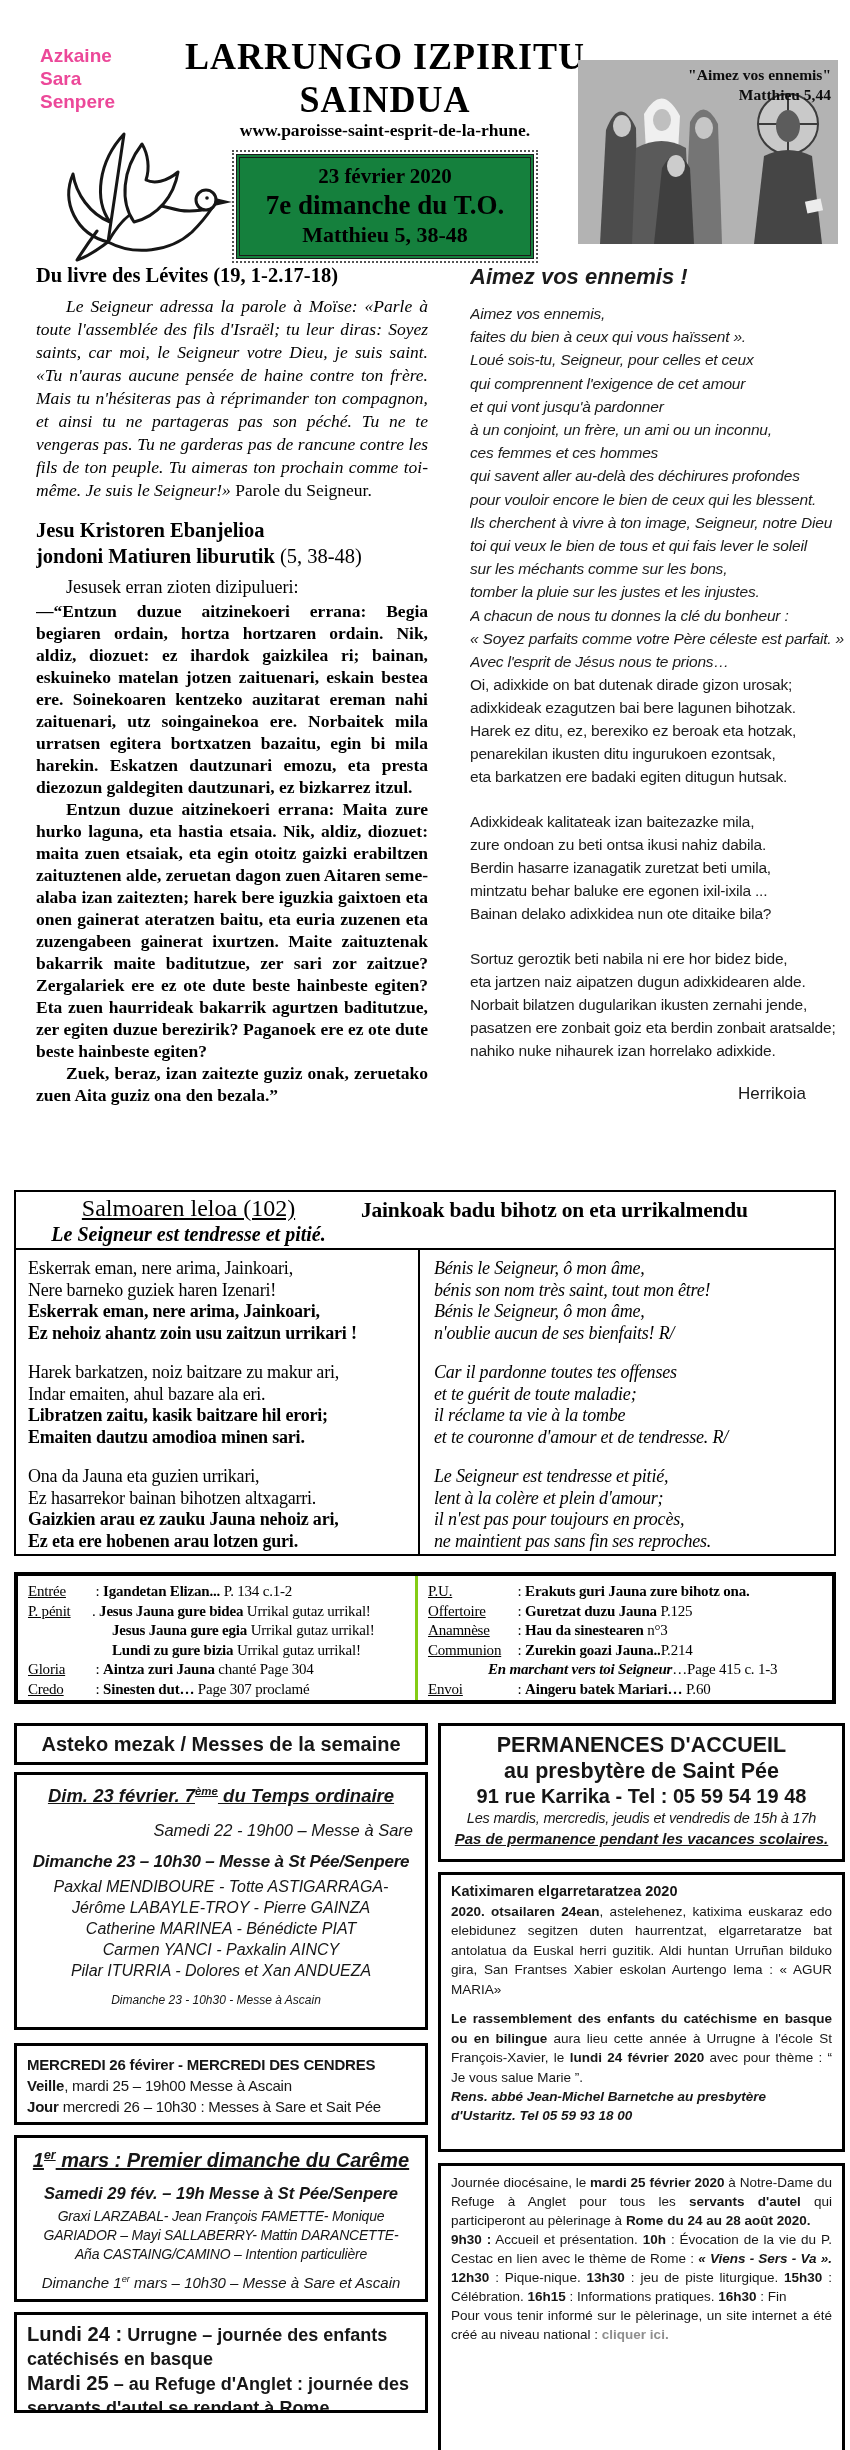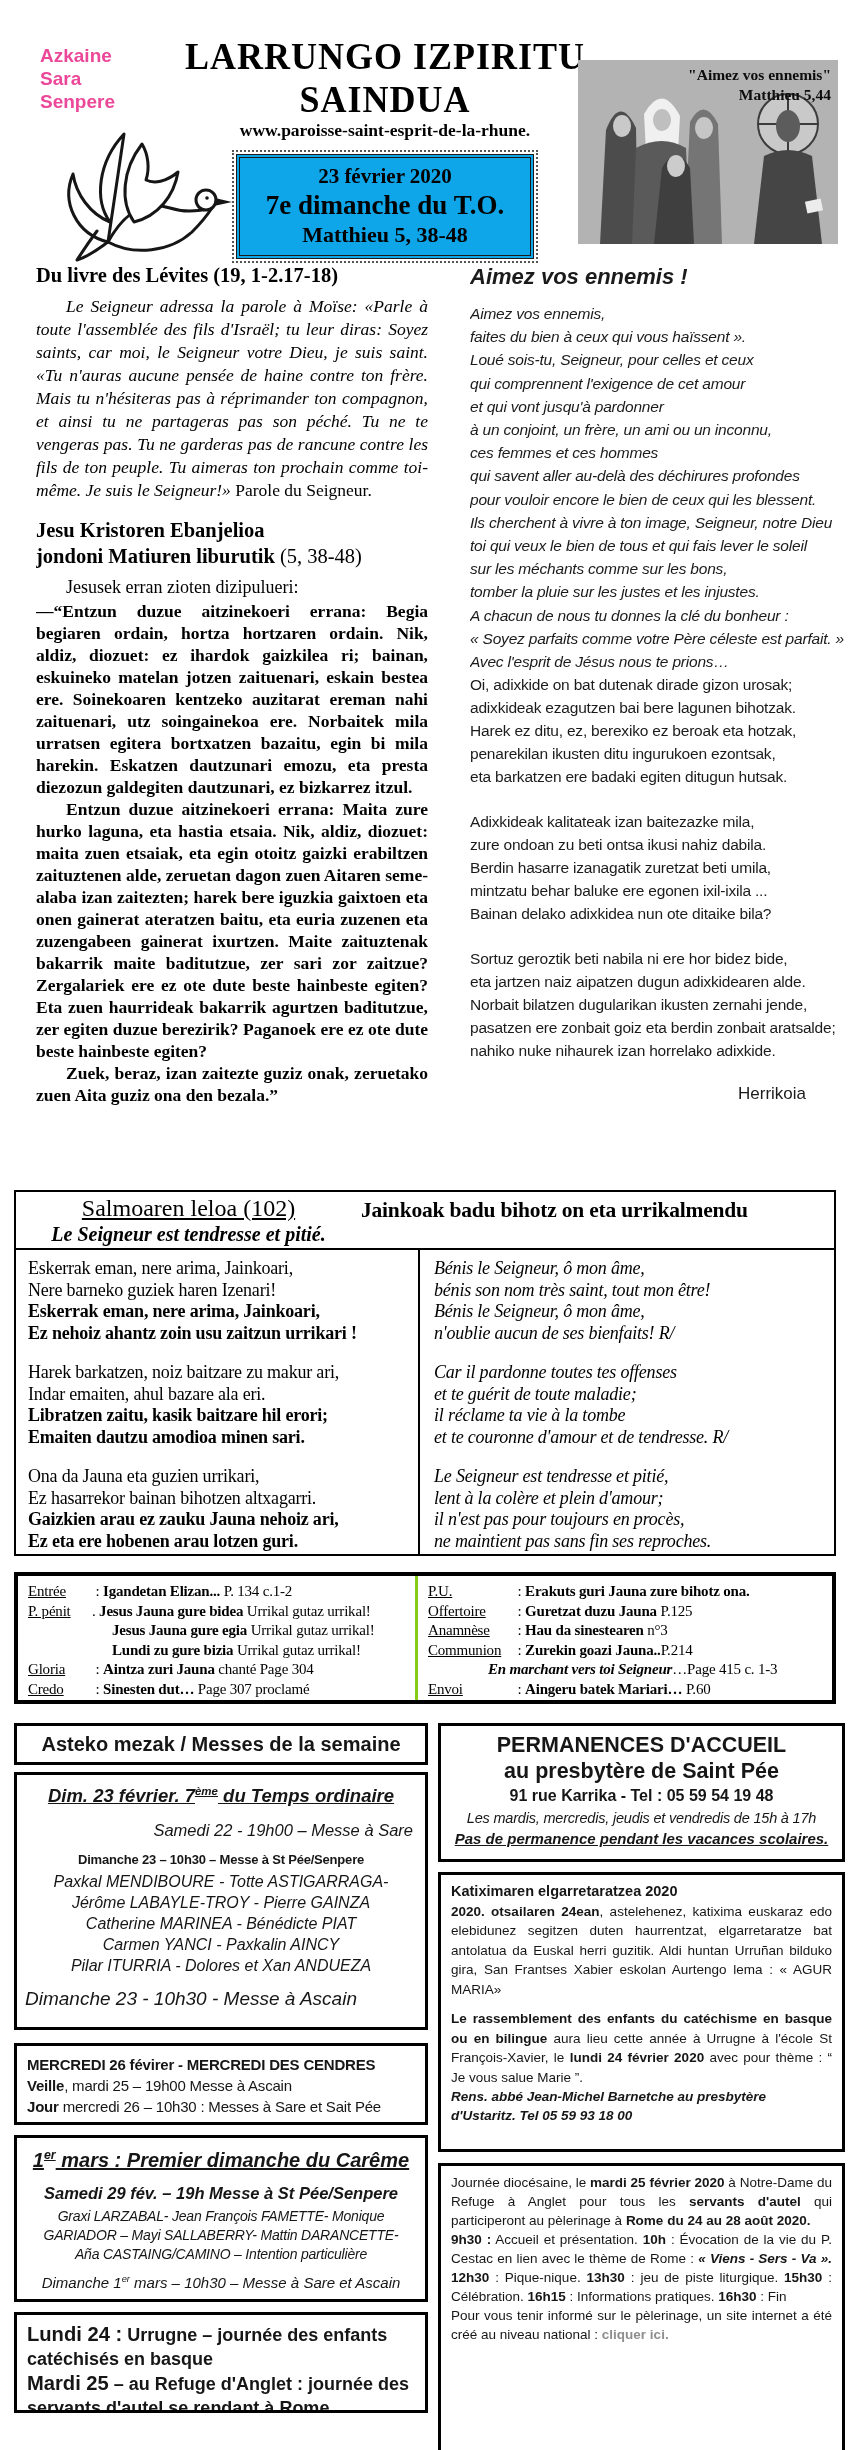--- a/index.html
+++ b/index.html
@@ -10,21 +10,21 @@
 
   
   .region{position:absolute;left:40px;top:44px;font-family:"Liberation Sans",sans-serif;
           font-weight:bold;font-size:19px;line-height:23px;color:#ec4899;}
   .dove{position:absolute;left:46px;top:122px;width:190px;height:142px;}
   .masthead{position:absolute;left:150px;top:34px;width:470px;text-align:center;}
   .m-title{font-weight:bold;font-size:36px;letter-spacing:1px;line-height:40px;
            transform:scaleY(1.08);transform-origin:top;}
   .m-site{font-weight:bold;font-size:17.5px;margin-top:6px;}
   .datebox{display:inline-block;margin-top:13px;border:4px double #1a1a1a;outline:2px dotted #555;
-           outline-offset:2px;padding:5px 26px 7px;background:#0ea5e9;}
+           outline-offset:2px;padding:5px 26px 7px;background:#15803d;}
   .d1{font-weight:bold;font-size:21px;line-height:26px;}
   .d2{font-weight:bold;font-size:27px;line-height:32px;}
   .d3{font-weight:bold;font-size:22px;line-height:27px;}
   .gimg{position:absolute;left:578px;top:60px;width:260px;height:184px;background:#b3b3b3;}
   .gcap{position:absolute;top:5px;right:7px;text-align:right;font-weight:bold;font-size:15.5px;
         line-height:20px;color:#0d0d0d;}
 
   
   .colL{position:absolute;left:36px;top:264px;width:392px;height:922px;overflow:hidden;}
   .read-title{font-weight:bold;font-size:20.5px;margin:0 0 8px;}
@@ -69,34 +69,34 @@
   .sg-r .song-row.cont{padding-left:60px;}
 
   
   .bx{position:absolute;box-sizing:border-box;border:3px solid #000;background:#fff;
       font-family:"Liberation Sans",sans-serif;color:#161616;overflow:hidden;}
   .bxL1{left:14px;top:1723px;width:414px;height:42px;display:flex;align-items:center;justify-content:center;
         font-weight:bold;font-size:20px;}
   .bxL2{left:14px;top:1772px;width:414px;height:258px;padding:8px 8px;}
   .l2-title{text-align:center;font-size:18.5px;margin-top:2px;}
   .l2-sam{text-align:right;font-style:italic;font-size:16.5px;margin-top:14px;padding-right:4px;}
-  .l2-dim{text-align:center;font-weight:bold;font-size:13px;letter-spacing:-0.2px;margin-top:12px;white-space:nowrap;}
+  .l2-dim{text-align:center;font-weight:bold;font-style:italic;font-size:17px;letter-spacing:-0.2px;margin-top:12px;white-space:nowrap;}
   .l2-names{text-align:center;font-style:italic;font-size:16px;line-height:21px;margin-top:4px;}
-  .l2-asc{text-align:left;font-style:italic;font-size:19px;margin-top:12px;padding-right:10px;}
+  .l2-asc{text-align:center;font-style:italic;font-size:12px;margin-top:12px;padding-right:10px;}
   .bxL3{left:14px;top:2043px;width:414px;height:82px;padding:8px 10px;font-size:15px;line-height:21px;letter-spacing:-0.2px;white-space:nowrap;}
   .bxL4{left:14px;top:2135px;width:414px;height:167px;padding:8px 8px;}
   .l4-title{text-align:center;font-size:20px;margin-top:2px;}
   .l4-sam{text-align:center;font-weight:bold;font-style:italic;font-size:16.5px;margin-top:12px;white-space:nowrap;}
   .l4-names{text-align:center;font-style:italic;font-size:14px;line-height:19px;letter-spacing:-0.2px;margin-top:4px;}
   .l4-sun{text-align:center;font-size:15px;margin-top:10px;}
   .bxL5{left:14px;top:2312px;width:414px;height:101px;padding:7px 10px;font-size:18px;line-height:24px;}
   .bxR1{left:438px;top:1723px;width:407px;height:139px;text-align:center;padding-top:6px;}
   .r1a{font-weight:bold;font-size:21.5px;line-height:26px;}
   .r1b{font-weight:bold;font-size:21.5px;line-height:26px;}
-  .r1c{font-weight:bold;font-size:16px;line-height:24px;}
+  .r1c{font-weight:bold;font-size:20px;line-height:24px;}
   .r1d{font-style:italic;font-size:14.5px;line-height:20px;letter-spacing:-0.2px;}
   .r1e{font-weight:bold;font-style:italic;font-size:15px;line-height:22px;text-decoration:underline;}
   .bxR2{left:438px;top:1872px;width:407px;height:280px;padding:7px 10px;font-size:13.5px;line-height:19.5px;}
   .r2-title{font-weight:bold;font-size:14.5px;}
   .r2-p{text-align:justify;margin:0;}
   .r2-gap{height:10px;}
   .r2-rens{font-weight:bold;font-style:italic;margin:0;line-height:19px;}
   .bxR3{left:438px;top:2163px;width:407px;height:305px;padding:7px 10px;font-size:13.5px;line-height:19px;}
   .r3-p{text-align:justify;margin:0;}
   .link{font-weight:bold;color:#8e8e8e;cursor:pointer;}

